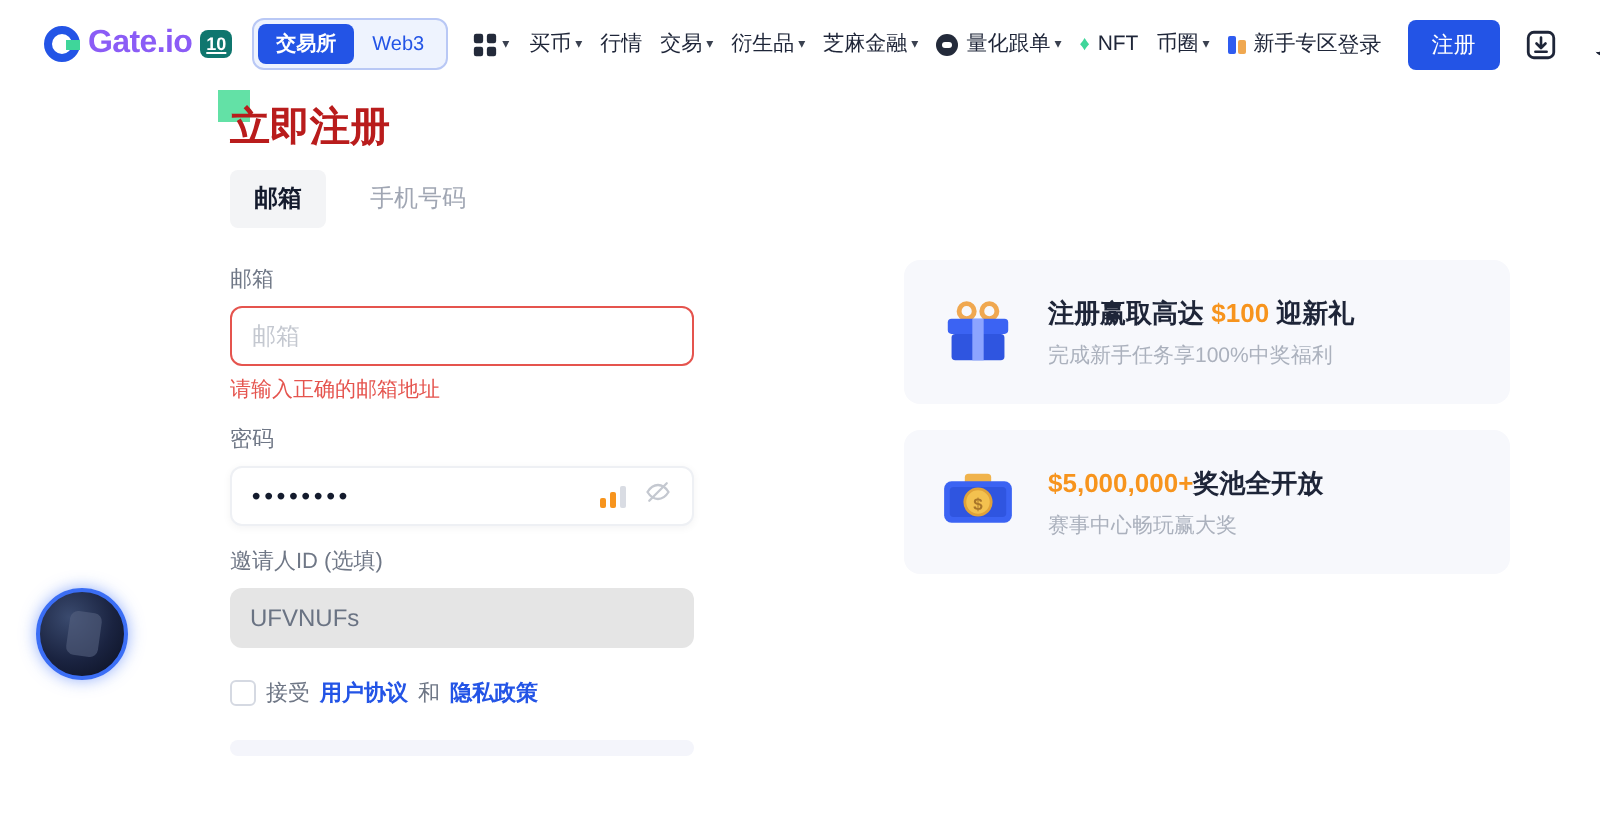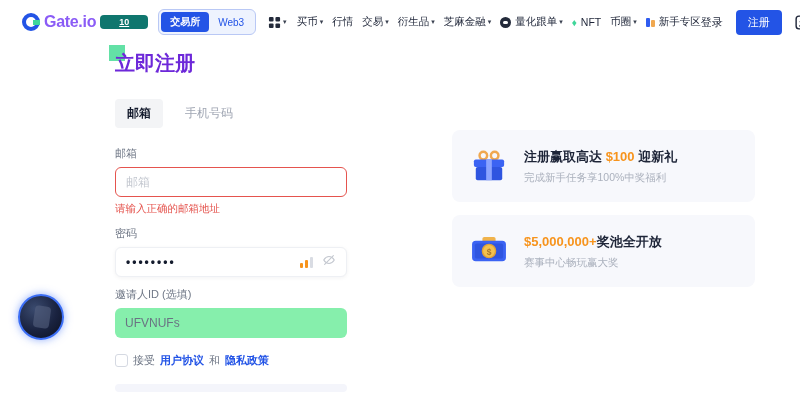--- a/index.html
+++ b/index.html
@@ -6,21 +6,21 @@
   html,body { background:#fff; }
   body { font-family:"Liberation Sans","DejaVu Sans",sans-serif; }
   .screen { position:relative; width:800px; height:415px; background:#fff; overflow:hidden; }
 
   
   .header { display:flex; align-items:center; height:44px; padding:0 14px 0 22px; white-space:nowrap; }
   .logo { display:flex; align-items:center; gap:4px; cursor:pointer; }
   .logo-mark { width:18px; height:18px; border-radius:50%; border:4px solid #2354e6; position:relative; display:inline-block; }
   .logo-mark::after { content:""; position:absolute; right:-4px; top:3px; width:7px; height:5px; background:#3fd69a; }
   .logo-text { font-size:16px; font-weight:bold; color:#8b5cf6; letter-spacing:-0.3px; }
-  .logo-badge { background:#0f766e; color:#fff; font-size:9px; font-weight:bold; padding:2px 19px; border-radius:4px;text-decoration:underline; }
+  .logo-badge { background:#0f766e; color:#fff; font-size:9px; font-weight:bold; padding:2px 3px; border-radius:4px;text-decoration:underline; }
   .toggle { display:flex; align-items:center; background:#eef3fe; border:1px solid #b9c8f5; border-radius:6px; padding:2px; margin-left:10px; }
   .toggle-seg { font-size:10px; padding:3px 9px; border-radius:4px; cursor:pointer; }
   .toggle-seg.active { background:#2354e6; color:#fff; font-weight:bold;font-family:Liberation Mono, monospace; }
   .toggle-seg.inactive { color:#2354e6; }
   .apps-btn { display:flex; align-items:center; gap:2px; margin-left:12px; cursor:pointer; }
   .menu { display:flex; align-items:center; gap:9px; margin-left:10px; }
   .menu-item { display:flex; align-items:center; gap:2px; font-size:10.5px; color:#1e2538; cursor:pointer; }
   .caret { font-size:7px; color:#3a4150; }
   .mi-dot { width:11px; height:11px; border-radius:50%; background:#232a3a; position:relative; display:inline-block; margin-right:2px; }
   .mi-dot::after { content:""; position:absolute; left:3px; top:4px; width:5px; height:3px; border-radius:2px; background:#fff; }
@@ -30,39 +30,39 @@
   .mi-newbie i:last-child { background:#f0a850; height:7px; margin-top:2px; }
   .header-right { margin-left:auto; display:flex; align-items:center; gap:13px; }
   .login-link { font-size:11px; color:#1e2538; cursor:pointer; }
   .register-btn { background:#2354e6; color:#fff; border:none; font-size:11px; padding:5px 12px; border-radius:4px; cursor:pointer; font-family:inherit; }
   .hicon { display:inline-flex; align-items:center; justify-content:center; width:16px; height:16px; cursor:pointer; }
   .moon { width:11px; height:11px; border-radius:50%; box-shadow:3px 3px 0 0 #1e2538; transform:rotate(-15deg); margin-right:3px; margin-bottom:3px; }
 
   
   .main { position:relative; height:371px; }
   .form-col { position:absolute; left:115px; top:6px; width:232px; }
-  .page-title { position:relative; font-size:20px; font-weight:bold; color:#6d28d9; margin-bottom:22px; }
+  .page-title { position:relative; font-size:20px; font-weight:bold; color:#b91c1c; margin-bottom:8px; }
   .title-accent { position:absolute; left:-6px; top:-5px; width:16px; height:16px; background:#63e1a6; }
   .title-text { position:relative; }
   .tabs { display:flex; gap:10px; margin-bottom:18px; }
   .tab { font-size:12px; padding:6px 12px; border-radius:4px; color:#a0a6b3; cursor:pointer; }
   .tab.active { background:#f3f4f6; color:#141b2d; font-weight:bold; }
   .field-label { display:block; font-size:11px; color:#6f7786; margin:10px 0 6px; }
   .text-input { width:100%; height:30px; border-radius:6px; padding:0 10px; font-size:12px; font-family:inherit; outline:none; color:#141b2d; }
   .email-input { border:1px solid #e5544e; background:#fff; }
   .email-input::placeholder { color:#c4c8d0; }
   .error-msg { font-size:10.5px; color:#e5544e; margin:5px 0 2px; }
   .pwd-box { display:flex; align-items:center; height:30px; border:1px solid #eef0f4; border-radius:6px; padding:0 10px; box-shadow:0 1px 4px rgba(20,27,45,0.05); background:#fff; cursor:text; }
   .pwd-dots { flex:1; font-size:12px; font-weight:bold; letter-spacing:2px; color:#141b2d; line-height:1; }
   .strength { display:flex; align-items:flex-end; gap:2px; margin-right:9px; }
   .strength i { display:block; width:3px; border-radius:1px; }
   .strength .b1 { height:5px; background:#f7941d; }
   .strength .b2 { height:8px; background:#f7941d; }
   .strength .b3 { height:11px; background:#d9dce3; }
-  .inviter-input { border:none; background:#86efac; color:#6a7383; }
+  .inviter-input { border:none; background:#e5e5e5; color:#6a7383; }
   .agree-row { display:flex; align-items:center; gap:5px; margin-top:15px; font-size:11px; color:#6f7786; }
   .checkbox { width:13px; height:13px; border:1px solid #d5d9e2; border-radius:3px; background:#fff; cursor:pointer; flex:none; }
   .agree-link { color:#2354e6; font-weight:bold; text-decoration:none; cursor:pointer; }
   .submit-sliver { margin-top:16px; height:8px; border-radius:8px; background:#f4f5fb; cursor:pointer; }
 
   
   .promo-col { position:absolute; left:452px; top:86px; width:303px; }
   .promo-card { display:flex; align-items:center; height:72px; background:#f7f8fc; border-radius:8px; padding:0 14px 0 18px; margin-bottom:13px; cursor:pointer; }
   .promo-icon { width:38px; flex:none; margin-right:16px; display:flex; align-items:center; justify-content:center; }
   .promo-title { font-size:13px; font-weight:bold; color:#1e2538; margin-bottom:5px; }

